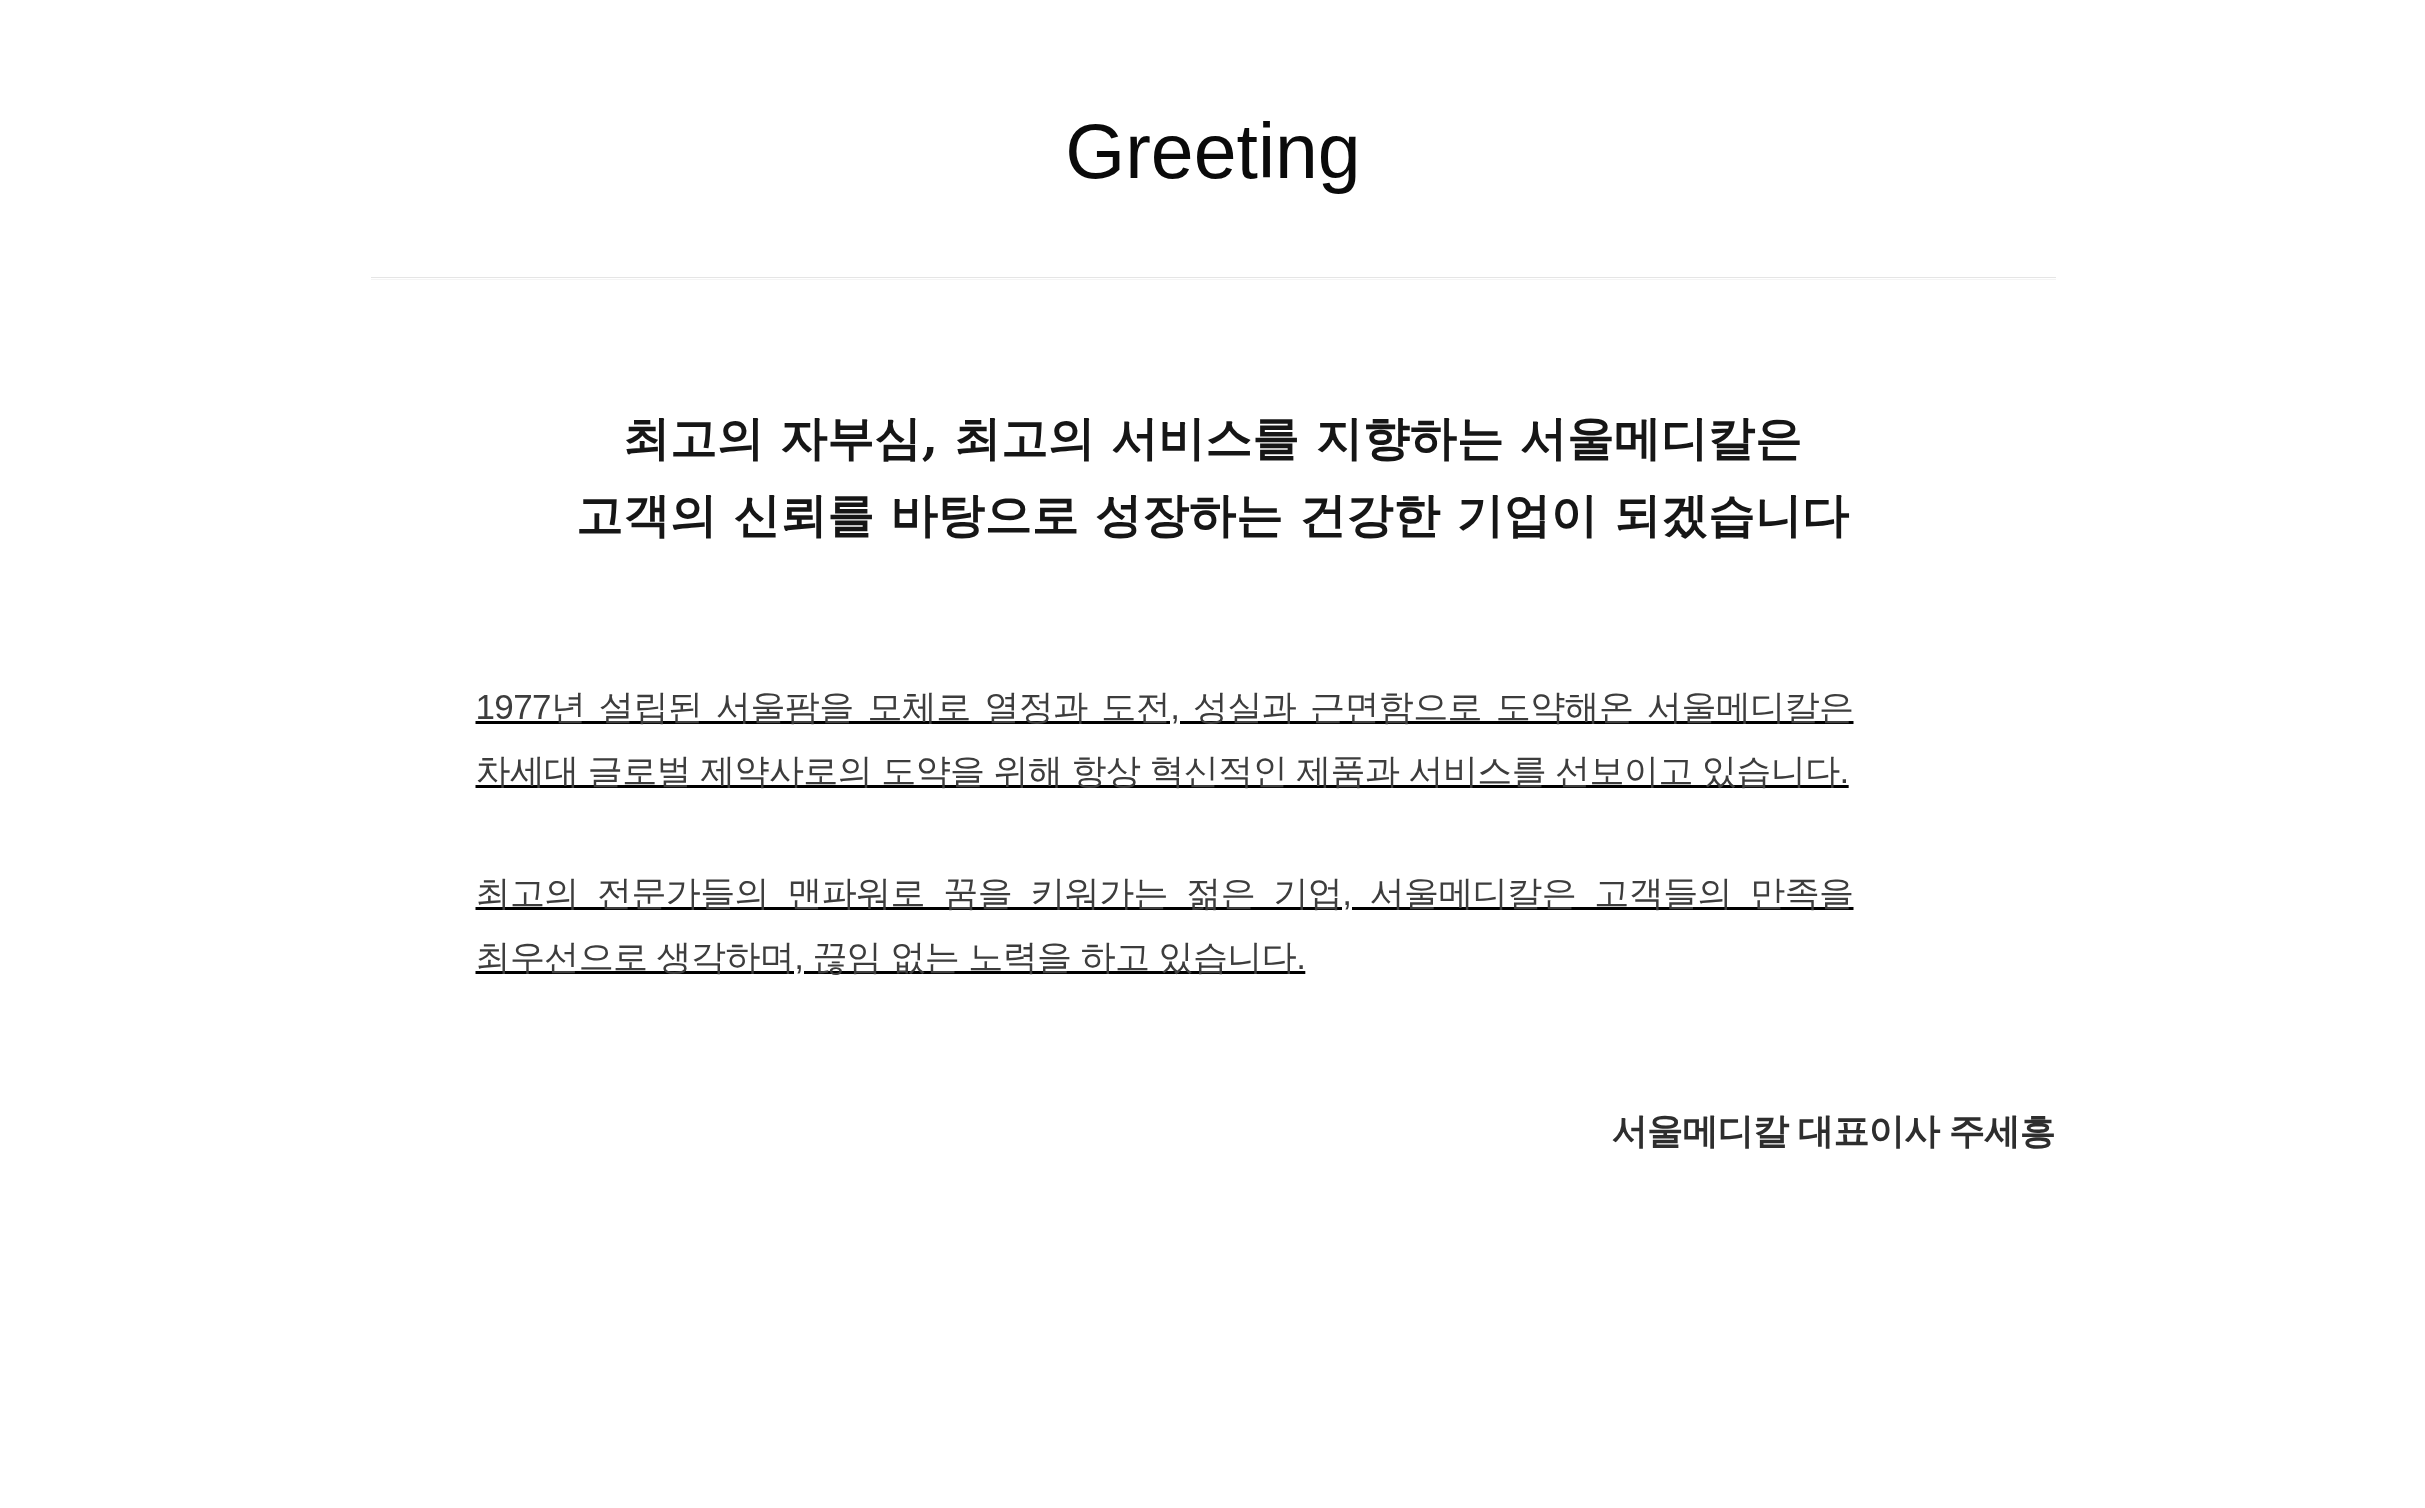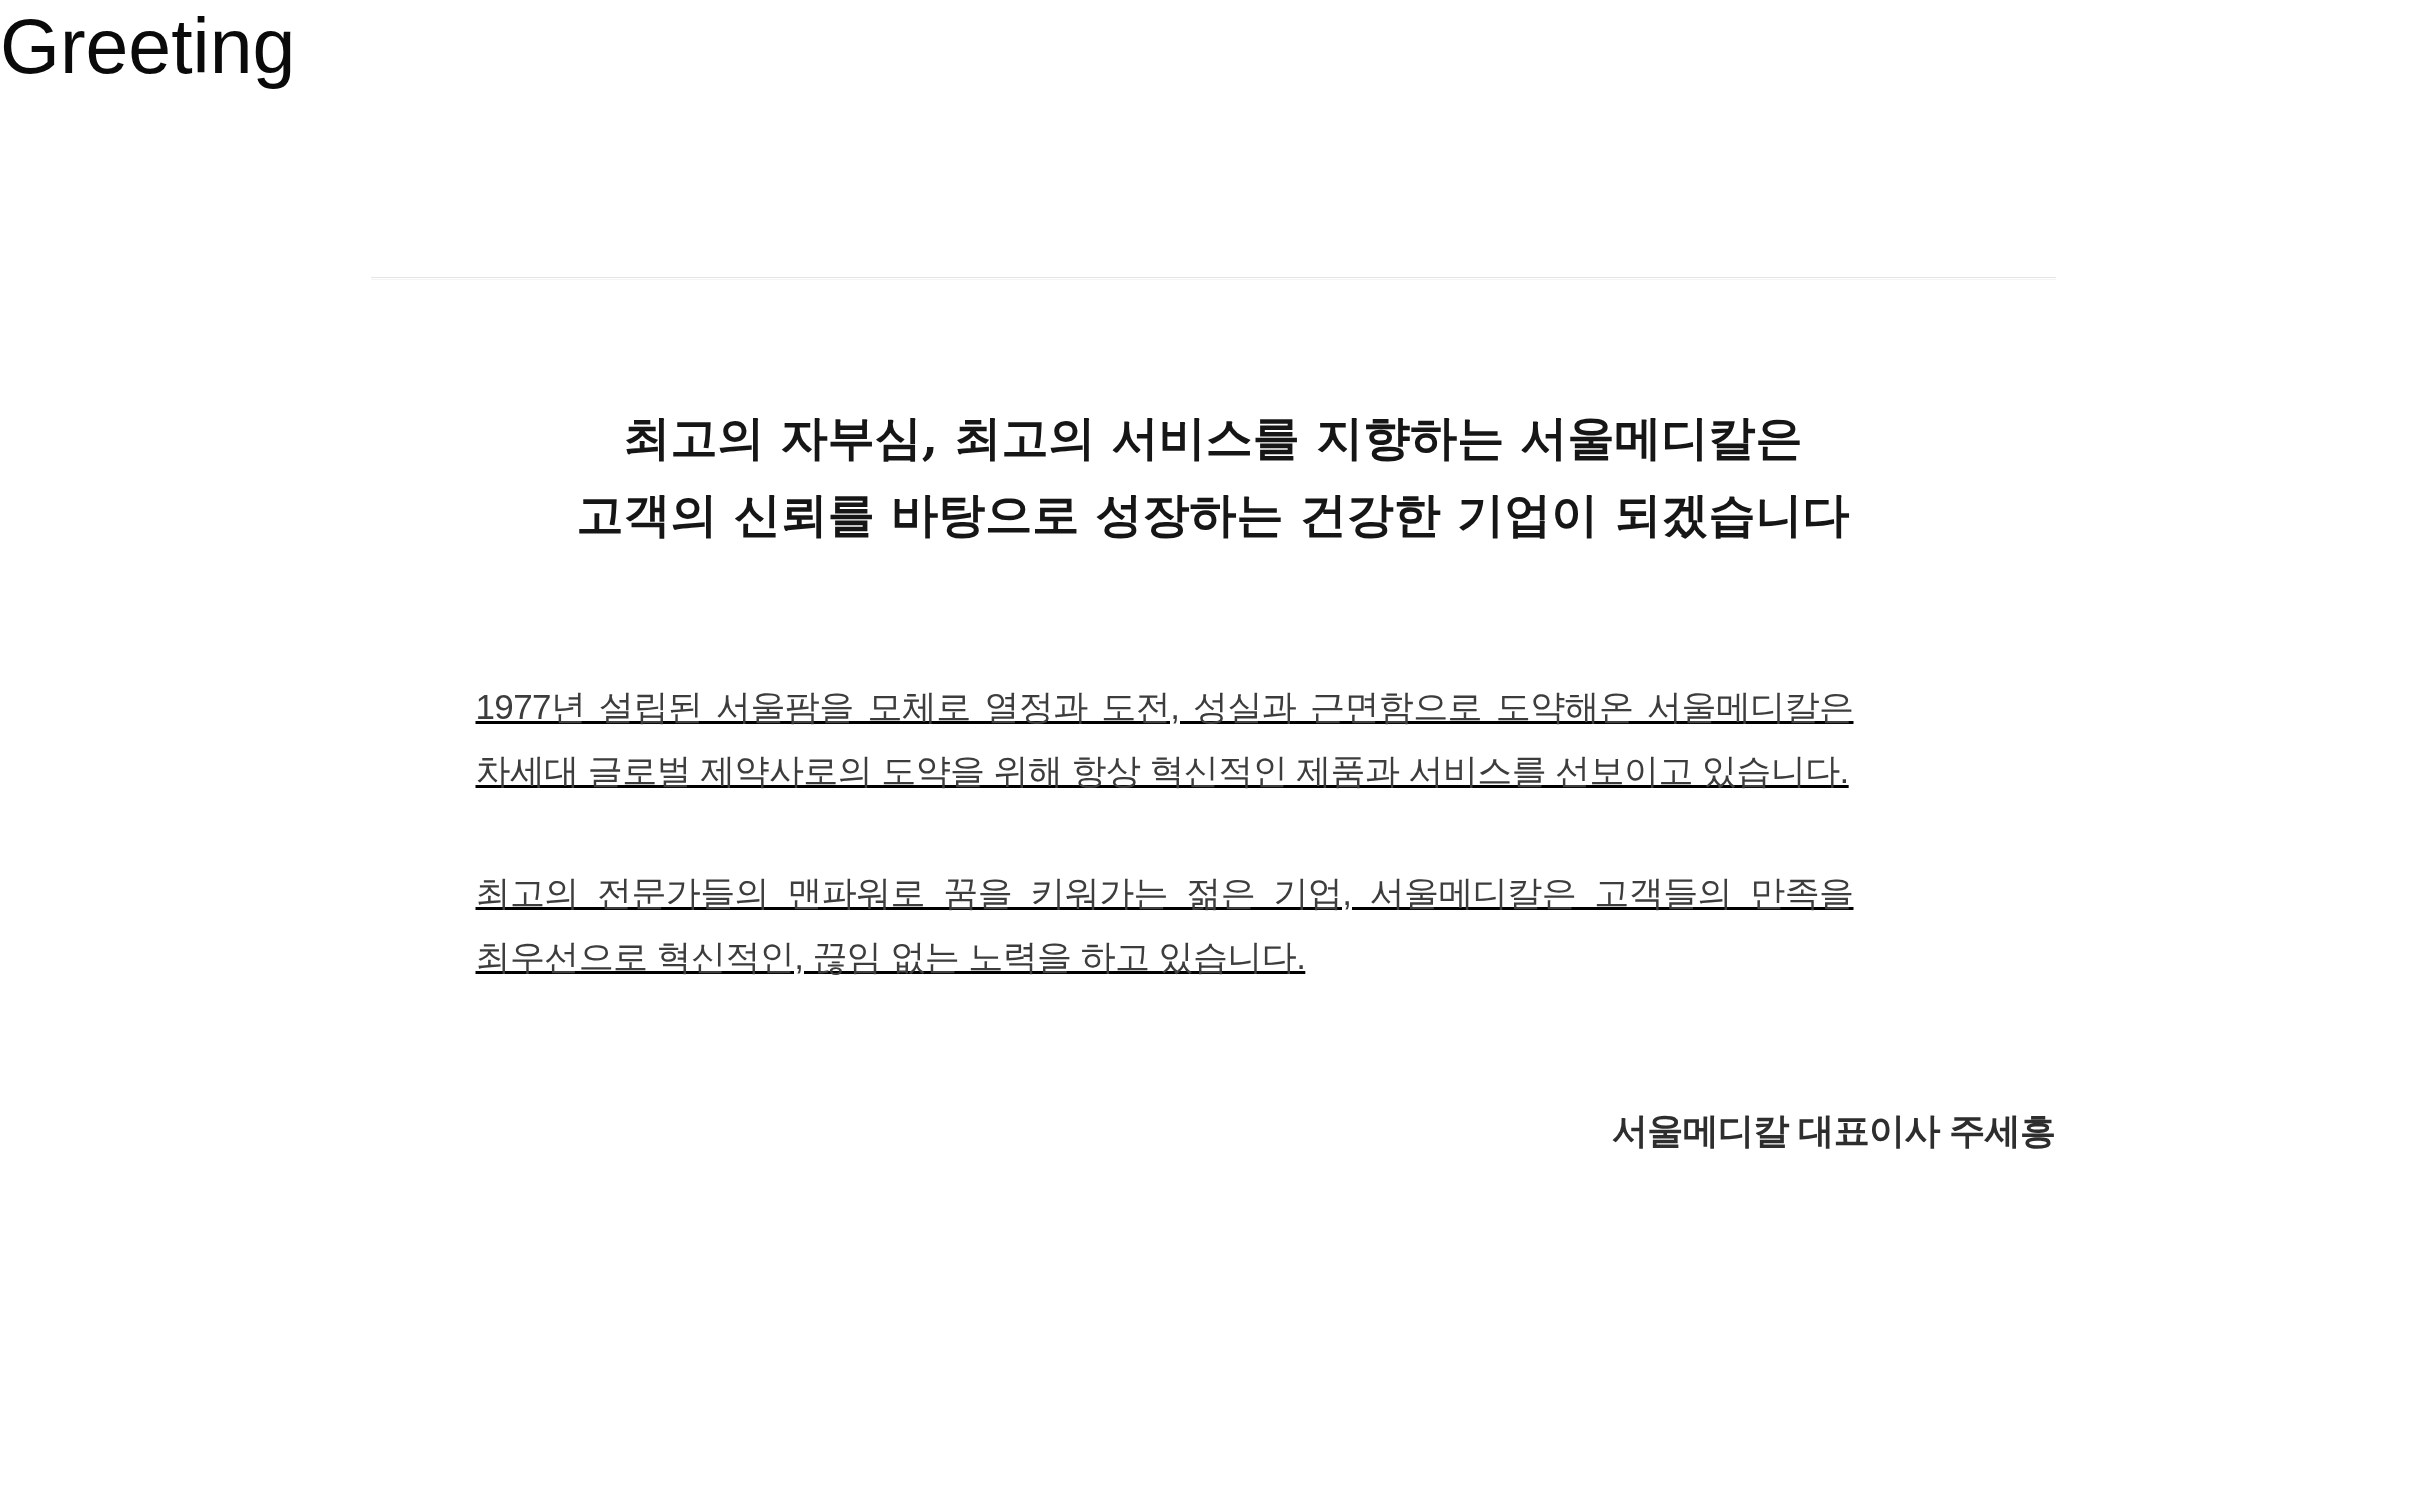--- a/index.html
+++ b/index.html
@@ -9,22 +9,24 @@
     font-family: "Liberation Sans", sans-serif;
     -webkit-font-smoothing: antialiased;
   }
   .page {
     width: 2426px;
     height: 1508px;
     position: relative;
   }
   .page-title {
     margin: 0 auto;
+    padding-top: 105px;
     height: 198px;
     line-height: 93px;
+    text-align: center;
     font-size: 77px;
     font-weight: 500;
     letter-spacing: 0px;
     color: var(--title, #0a0a0a);
   }
   .divider {
     width: 1685px;
     margin: 79px auto 0 auto;
     height: 2.9px;
     border-top: 1.7px solid var(--divider, #e5e5e5);
@@ -79,21 +81,21 @@
 
   <section class="content">
 
     <h2 class="heading">
       <div>최고의 자부심, 최고의 서비스를 지향하는 서울메디칼은</div>
       <div>고객의 신뢰를 바탕으로 성장하는 건강한 기업이 되겠습니다</div>
     </h2>
 
     <div class="text-block">
       <p>1977년 설립된 서울팜을 모체로 열정과 도전, 성실과 근면함으로 도약해온 서울메디칼은 차세대 글로벌 제약사로의 도약을 위해 항상 혁신적인 제품과 서비스를 선보이고 있습니다.</p>
-      <p>최고의 전문가들의 맨파워로 꿈을 키워가는 젊은 기업, 서울메디칼은 고객들의 만족을 최우선으로 혁신적인, 끊임 없는 노력을 하고 있습니다.</p>
+      <p>최고의 전문가들의 맨파워로 꿈을 키워가는 젊은 기업, 서울메디칼은 고객들의 만족을 최우선으로 생각하며, 끊임 없는 노력을 하고 있습니다.</p>
     </div>
 
     <p class="signature">서울메디칼 대표이사 주세흥</p>
 
   </section>
 
 </main>
 
 
 </body></html>

